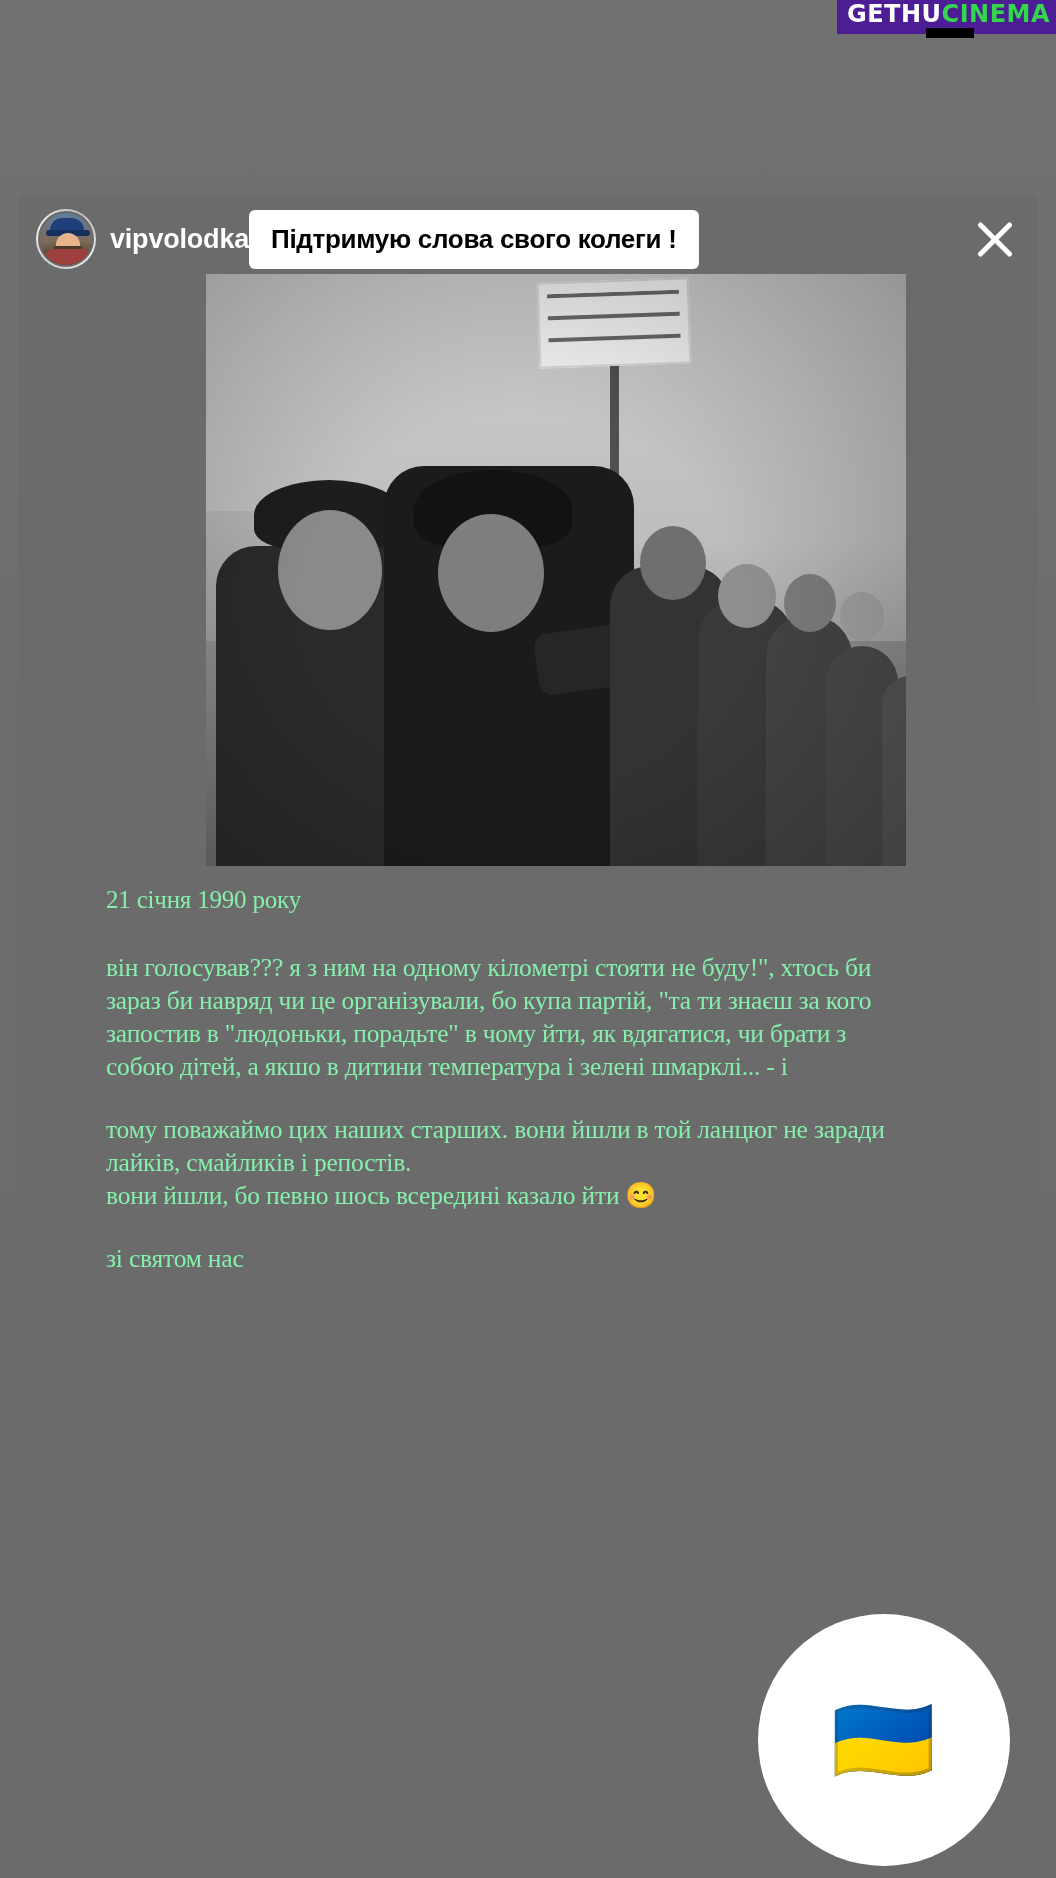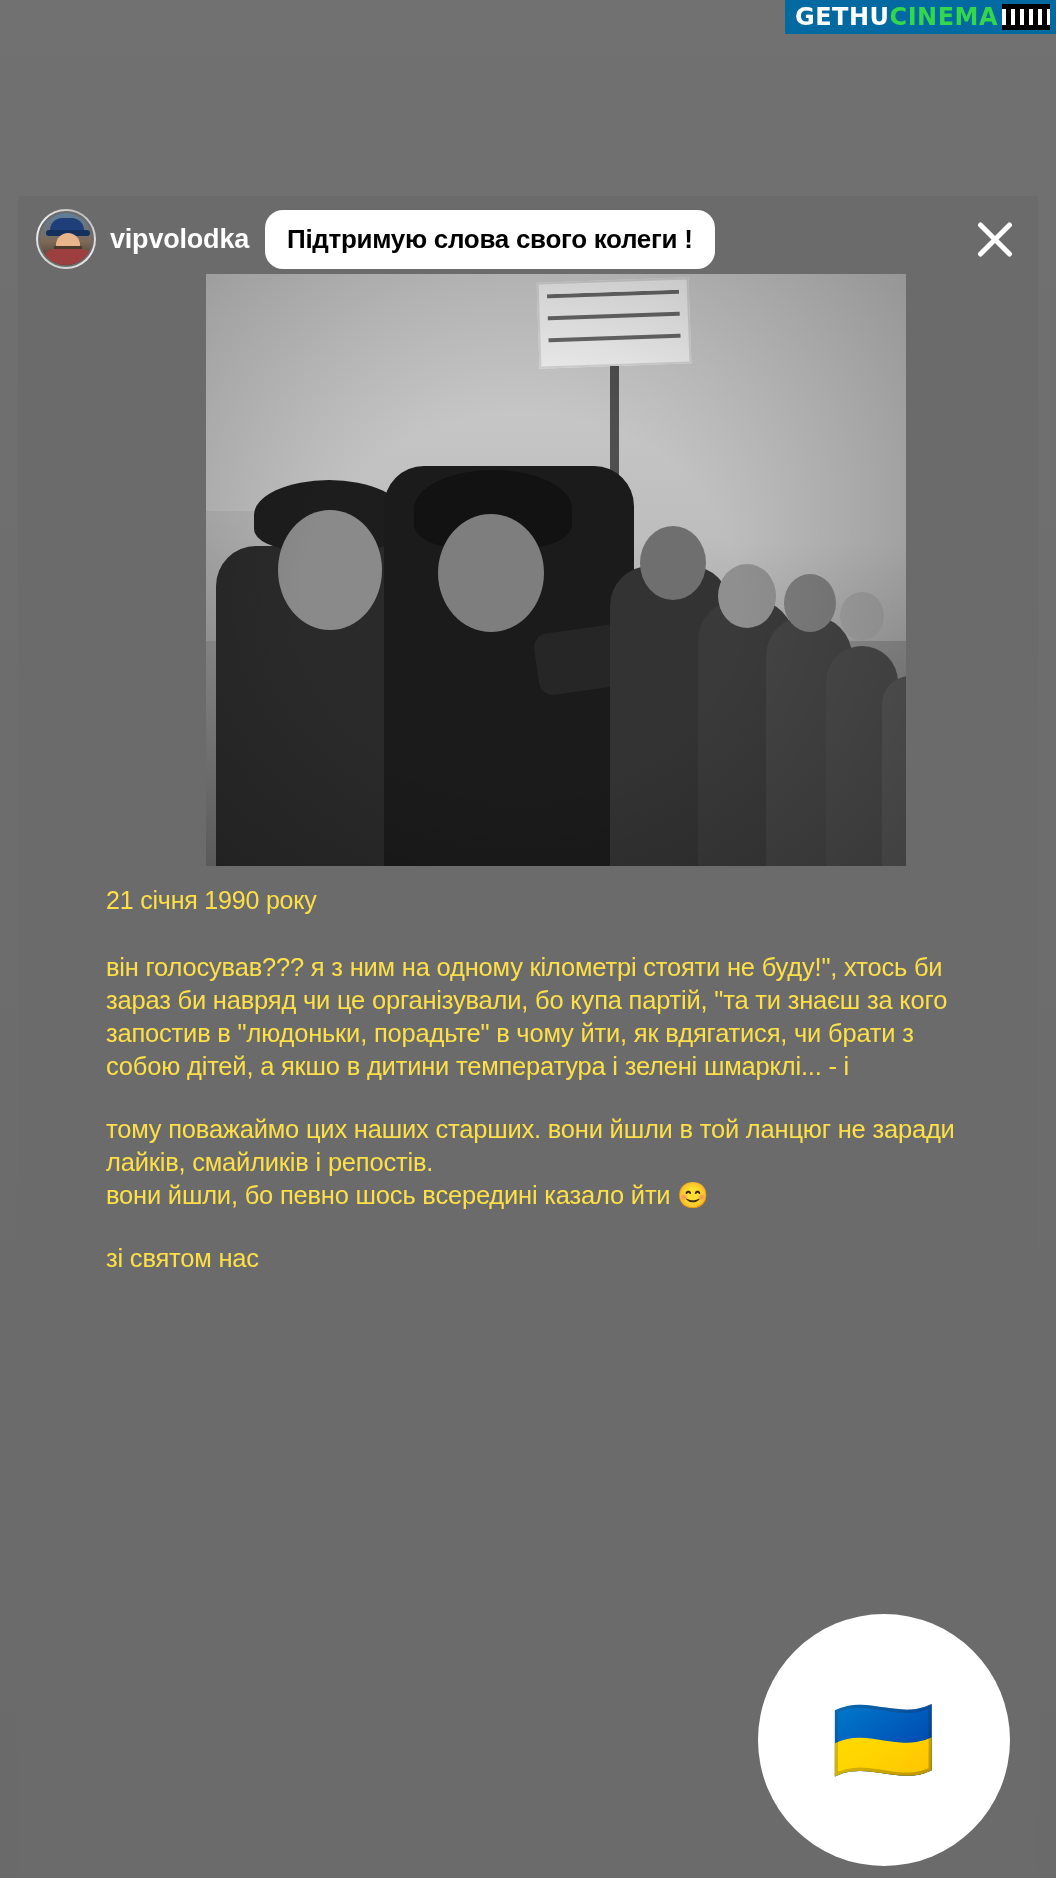--- a/index.html
+++ b/index.html
@@ -16,23 +16,24 @@
   }
 
   
   .watermark {
     position: absolute;
     top: 0px;
     right: 0px;
     height: 34px;
     display: flex;
     align-items: center;
-    background: #0369a1;
+    background: #4c1d95;
     padding: 0 6px 0 10px;
     z-index: 50;
+    flex-direction: column;
   }
   .watermark .wm-text {
     color: #fff;
     font-weight: bold;
     font-size: 24px;
     letter-spacing: 0.5px;
     font-family: "DejaVu Sans", sans-serif;
   }
   .watermark .wm-text .accent { color: #32d74b; }
   .watermark .wm-strip {
@@ -109,27 +110,26 @@
   .username {
     color: #ffffff;
     font-size: 27px;
     font-weight: bold;
     margin-left: 14px;
     letter-spacing: -0.2px;
     white-space: nowrap;
   }
 
   .caption-chip {
-    margin-left: 16px;
     background: #ffffff;
     color: #000000;
     font-weight: bold;
     font-size: 26px;
     padding: 14px 22px;
-    border-radius: 18px;
+    border-radius: 6px;
     white-space: nowrap;
     letter-spacing: -0.3px;
   }
 
   .close-btn {
     margin-left: auto;
     width: 58px;
     height: 58px;
     position: relative;
     flex: 0 0 auto;
@@ -214,25 +214,25 @@
     position: absolute; inset: 0;
     background: radial-gradient(ellipse at 45% 55%, rgba(0,0,0,0) 40%, rgba(0,0,0,.28) 100%);
   }
 
   
   .story-body {
     position: absolute;
     left: 88px;
     top: 688px;
     width: 856px;
-    color: #fde047;
+    color: #86efac;
     font-size: 25.5px;
     line-height: 1.30;
     letter-spacing: -0.2px;
-    font-family: Liberation Sans, sans-serif;
+    font-family: Liberation Serif, serif;
     font-weight: 500;
   }
   .story-body .date {
     font-size: 25px;
     margin-bottom: 34px;
     display: block;
   }
   .story-body .para { margin-bottom: 30px; }
   .story-body .line { display: block; }
 

